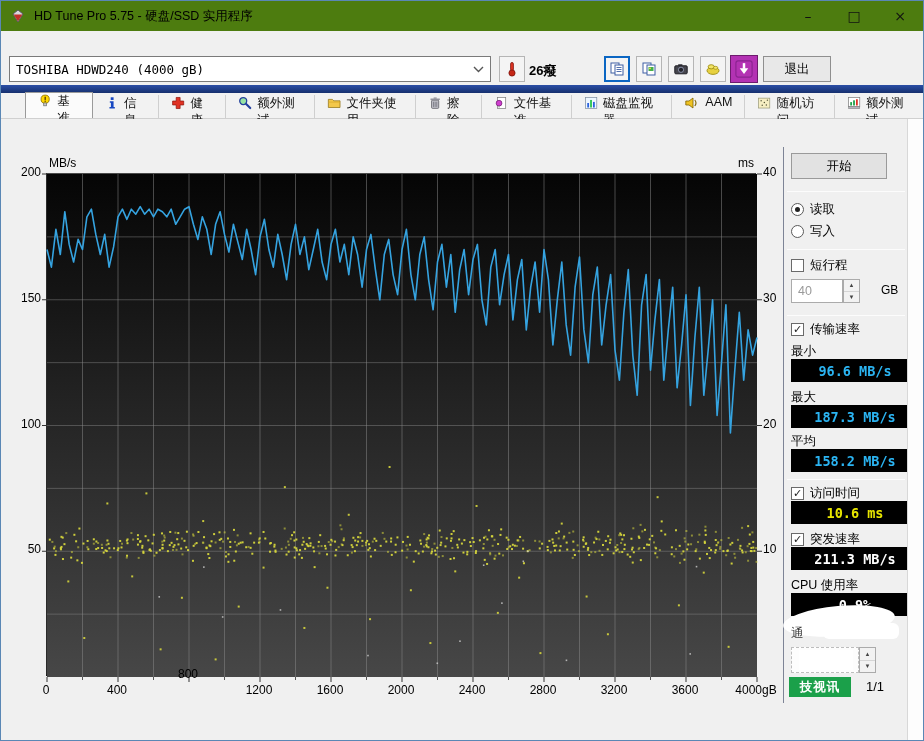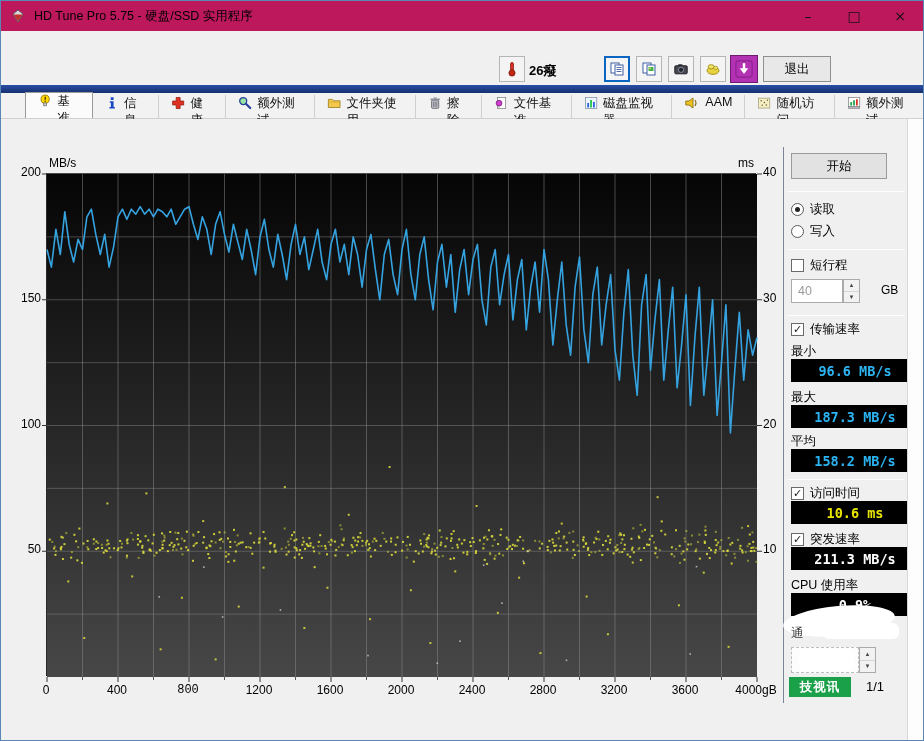--- a/index.html
+++ b/index.html
@@ -1,21 +1,21 @@
 <!DOCTYPE html>
 <html><head>
 <meta charset="utf-8">
 <style>
   * { margin:0; padding:0; box-sizing:border-box; }
   html,body { background:#ffffff; }
   body { font-family:"Liberation Sans","DejaVu Sans",sans-serif; font-size:12px; color:#000; }
   .window { position:relative; width:924px; height:741px; background:#f0f0f0; border:1px solid #5a87b5; overflow:hidden; }
 
   
-  .titlebar { position:absolute; left:0; top:0; width:100%; height:30px; background:#be185d; display:flex; align-items:center; }
+  .titlebar { position:absolute; left:0; top:0; width:100%; height:30px; background:#4d7c0f; display:flex; align-items:center; }
   .titlebar .app-icon { margin-left:9px; width:16px; height:16px; }
   .titlebar .title { margin-left:8px; font-size:12.5px; }
   .win-controls { margin-left:auto; display:flex; height:100%; }
   .win-btn { width:46px; height:100%; display:flex; align-items:center; justify-content:center; font-size:14px; color:#111; font-family:"DejaVu Sans",sans-serif; }
 
   
   .menubar { position:absolute; left:0; top:30px; width:100%; height:19px; background:#ffffff; display:flex; align-items:center; gap:2px; padding-left:8px; border-bottom:1px solid #e8e8e8; }
   .menu-item { padding:1px 9px 2px 9px; }
 
   
@@ -90,20 +90,26 @@
     <span class="title">HD Tune Pro 5.75 - 硬盘/SSD 实用程序</span>
     <div class="win-controls">
       <span class="win-btn">–</span>
       <span class="win-btn">□</span>
       <span class="win-btn">×</span>
     </div>
   </div>
 
 
   <div class="toolbar">
+    <div class="combo">
+      <span>TOSHIBA HDWD240 (4000 gB)</span>
+      <svg class="chev" width="11" height="7" viewBox="0 0 11 7">
+        <path d="M1 1 L5.5 5.5 L10 1" fill="none" stroke="#555" stroke-width="1.4"></path>
+      </svg>
+    </div>
     <button class="tool-btn" style="left:498px">
       <svg width="16" height="16" viewBox="0 0 16 16">
         <rect x="6.6" y="1.5" width="2.8" height="8.5" rx="1.4" fill="#e23524" stroke="#7d130b" stroke-width="0.8"></rect>
         <circle cx="8" cy="12" r="3.1" fill="#c52716" stroke="#7d130b" stroke-width="0.8"></circle>
       </svg>
     </button>
     <span class="temp-label">26癈</span>
     <button class="tool-btn focused" style="left:603px">
       <svg width="16" height="16" viewBox="0 0 16 16">
         <rect x="2" y="2" width="8" height="10" fill="#fff" stroke="#3e5fa3"></rect>
@@ -880,21 +886,21 @@
         <div class="tick-label" style="left:10px; top:46px; width:30px; text-align:right;">200</div>
         <div class="tick-label" style="left:10px; top:171.75px; width:30px; text-align:right;">150</div>
         <div class="tick-label" style="left:10px; top:297.5px; width:30px; text-align:right;">100</div>
         <div class="tick-label" style="left:10px; top:423.25px; width:30px; text-align:right;">50</div>
         <div class="tick-label" style="left:762px; top:46px; width:26px;">40</div>
         <div class="tick-label" style="left:762px; top:171.75px; width:26px;">30</div>
         <div class="tick-label" style="left:762px; top:297.5px; width:26px;">20</div>
         <div class="tick-label" style="left:762px; top:423.25px; width:26px;">10</div>
         <div class="tick-label" style="left:15px; top:564px; width:60px; text-align:center;">0</div>
         <div class="tick-label" style="left:86px; top:564px; width:60px; text-align:center;">400</div>
-        <div class="tick-label" style="left:157px; top:564px; width:60px; text-align:center;font-family:Liberation Mono, monospace;">800</div>
+        <div class="tick-label" style="left:157px; top:548px; width:60px; text-align:center;">800</div>
         <div class="tick-label" style="left:228px; top:564px; width:60px; text-align:center;">1200</div>
         <div class="tick-label" style="left:299px; top:564px; width:60px; text-align:center;">1600</div>
         <div class="tick-label" style="left:370px; top:564px; width:60px; text-align:center;">2000</div>
         <div class="tick-label" style="left:441px; top:564px; width:60px; text-align:center;">2400</div>
         <div class="tick-label" style="left:512px; top:564px; width:60px; text-align:center;">2800</div>
         <div class="tick-label" style="left:583px; top:564px; width:60px; text-align:center;">3200</div>
         <div class="tick-label" style="left:654px; top:564px; width:60px; text-align:center;">3600</div>
         <div class="tick-label" style="left:725px; top:564px; width:60px; text-align:center;">4000gB</div>
       </div>
 

